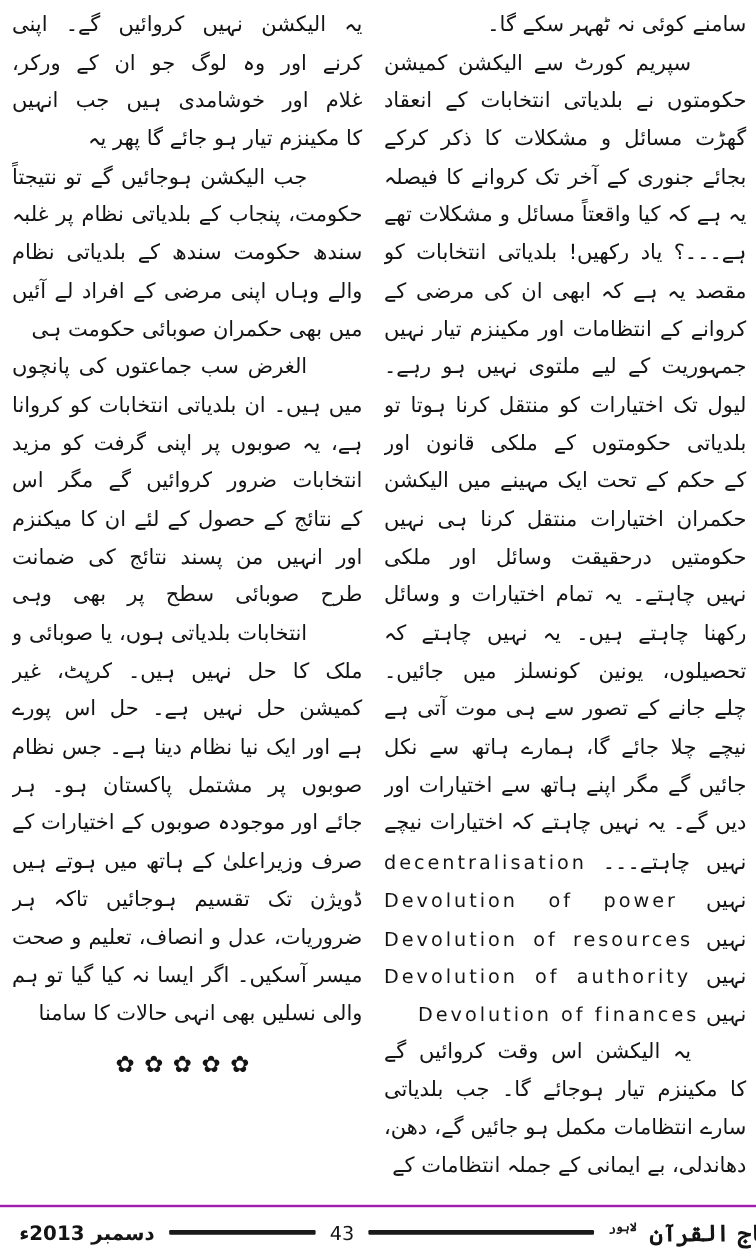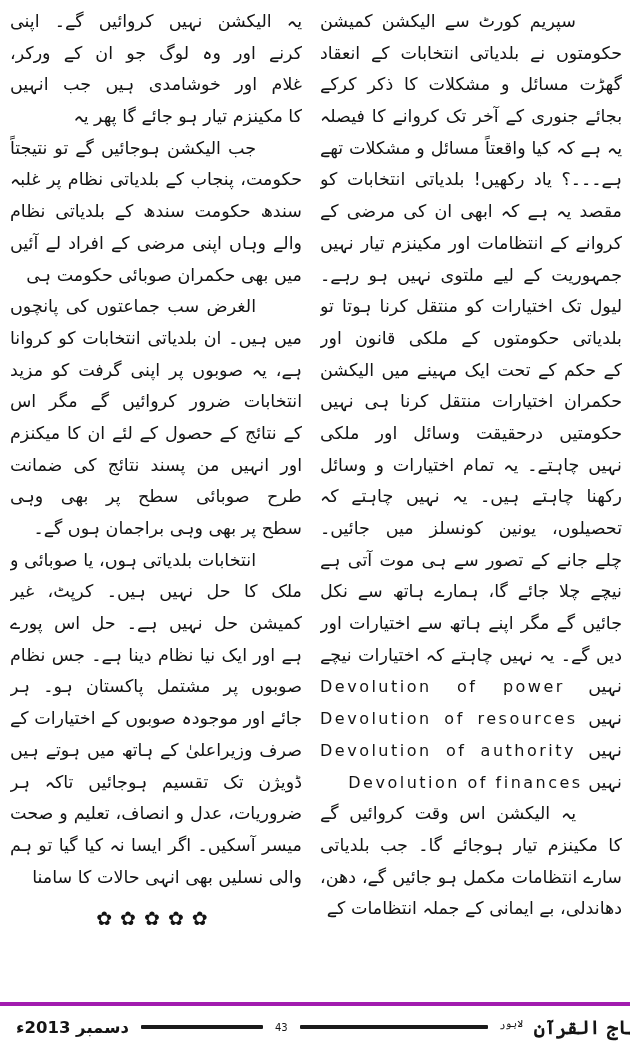--- a/index.html
+++ b/index.html
@@ -25,47 +25,48 @@
   .latin{
     font-family:"DejaVu Sans","Liberation Sans",sans-serif;
     font-size:16px;letter-spacing:2.5px;
   }
   .ornament{
     text-align:center;font-size:19px;letter-spacing:8px;
     margin-top:14px;color:#141414;
   }
   .footer{
     position:absolute;left:0;right:0;bottom:0;height:44px;
-    border-top:4px solid #a21caf;
+    border-top:2px solid #a21caf;
   }
   .footer-row{
     display:flex;align-items:center;height:42px;
     padding:0 10px 0 16px;gap:12px;
   }
   .footer-date{
     direction:rtl;font-weight:bold;font-size:16.5px;white-space:nowrap;
   }
   .bar{height:4px;background:#1a1a1a;border-radius:1px;flex:none;}
   .bar1{width:122px;}
   .bar2{width:188px;}
-  .footer-pageno{font-size:10px;flex:none;}
+  .footer-pageno{font-size:16px;flex:none;}
   .footer-mag{
     direction:rtl;margin-right:auto;white-space:nowrap;
     font-family:"DejaVu Serif","Liberation Serif",serif;
     font-weight:bold;font-size:19px;
   }
-  .footer-mag .city{font-size:10px;vertical-align:super;margin-right:4px;font-weight:normal;}
+  .footer-mag .city{font-size:10px;vertical-align:super;margin-right:4px;font-weight:bold;}
 </style>
 </head>
 <body>
 
 <div class="page">
 
   <div class="columns">
     <div class="col col-right">
+        <div class="line pend">سامنے کوئی نہ ٹھہر سکے گا۔</div>
         <div class="line findent">سپریم کورٹ سے الیکشن کمیشن اور صوبائی</div>
         <div class="line">حکومتوں نے بلدیاتی انتخابات کے انعقاد میں حائل من</div>
         <div class="line">گھڑت مسائل و مشکلات کا ذکر کرکے انتخابات کو دسمبر کے</div>
         <div class="line">بجائے جنوری کے آخر تک کروانے کا فیصلہ کروالیا ہے۔ سوال</div>
         <div class="line">یہ ہے کہ کیا واقعتاً مسائل و مشکلات تھے یا کوئی اور کہانی</div>
         <div class="line">ہے۔۔۔؟ یاد رکھیں! بلدیاتی انتخابات کو ملتوی کروانے کا</div>
         <div class="line">مقصد یہ ہے کہ ابھی ان کی مرضی کے مطابق نتائج برآمد</div>
         <div class="line">کروانے کے انتظامات اور مکینزم تیار نہیں ہوا۔ یہ انتخابات</div>
         <div class="line">جمہوریت کے لیے ملتوی نہیں ہو رہے۔ اگر گراس روٹ</div>
         <div class="line">لیول تک اختیارات کو منتقل کرنا ہوتا تو آئین پاکستان،</div>
@@ -73,20 +74,21 @@
         <div class="line">کے حکم کے تحت ایک مہینے میں الیکشن کروائے جاتے مگر یہ</div>
         <div class="line">حکمران اختیارات منتقل کرنا ہی نہیں چاہتے۔ وفاقی اور صوبائی</div>
         <div class="line">حکومتیں درحقیقت وسائل اور ملکی دولت کو نچلی سطح پر دینا ہی</div>
         <div class="line">نہیں چاہتے۔ یہ تمام اختیارات و وسائل کو اپنے ہاتھ میں</div>
         <div class="line">رکھنا چاہتے ہیں۔ یہ نہیں چاہتے کہ وسائل ڈویژنز، اضلاع،</div>
         <div class="line">تحصیلوں، یونین کونسلز میں جائیں۔ انہیں وسائل کے نیچے</div>
         <div class="line">چلے جانے کے تصور سے ہی موت آتی ہے کہ ہائے یہ پیسہ</div>
         <div class="line">نیچے چلا جائے گا، ہمارے ہاتھ سے نکل جائے گا۔ یہ مر</div>
         <div class="line">جائیں گے مگر اپنے ہاتھ سے اختیارات اور وسائل نکلنے نہیں</div>
         <div class="line">دیں گے۔ یہ نہیں چاہتے کہ اختیارات نیچے منتقل ہوں۔۔۔</div>
+        <div class="line"><span class="latin">decentralisation</span> نہیں چاہتے۔۔۔</div>
         <div class="line"><span class="latin">Devolution of power</span> نہیں چاہتے۔۔۔</div>
         <div class="line"><span class="latin">Devolution of resources</span> نہیں چاہتے۔۔۔</div>
         <div class="line"><span class="latin">Devolution of authority</span> نہیں چاہتے۔۔۔ اور</div>
         <div class="line pend"><span class="latin">Devolution of finances</span> نہیں چاہتے۔</div>
         <div class="line findent">یہ الیکشن اس وقت کروائیں گے جب دھاندلی</div>
         <div class="line">کا مکینزم تیار ہوجائے گا۔ جب بلدیاتی الیکشن جیتنے کے</div>
         <div class="line">سارے انتظامات مکمل ہو جائیں گے، دھن، دھونس،</div>
         <div class="line pend">دھاندلی، بے ایمانی کے جملہ انتظامات کے حتمی ہونے تک</div>
       </div>
 
@@ -101,21 +103,20 @@
           <div class="line">سندھ حکومت سندھ کے بلدیاتی نظام کی ناخدا ہوگی۔</div>
           <div class="line">والے وہاں اپنی مرضی کے افراد لے آئیں گے۔۔۔ بلوچستان</div>
           <div class="line pend">میں بھی حکمران صوبائی حکومت ہی قبضہ کئے ہوئے ہوگی۔۔۔</div>
           <div class="line findent">الغرض سب جماعتوں کی پانچوں انگلیاں گھی</div>
           <div class="line">میں ہیں۔ ان بلدیاتی انتخابات کو کروانا ان کے مفاد میں</div>
           <div class="line">ہے، یہ صوبوں پر اپنی گرفت کو مزید مضبوط بنانے کے لئے</div>
           <div class="line">انتخابات ضرور کروائیں گے مگر اس وقت جب اپنی مرضی</div>
           <div class="line">کے نتائج کے حصول کے لئے ان کا میکنزم تیار ہوجائے گا</div>
           <div class="line">اور انہیں من پسند نتائج کی ضمانت میسر آجائے گی۔ اس</div>
           <div class="line">طرح صوبائی سطح پر بھی وہی حکمران ہوں گے اور بلدیاتی</div>
-          <div class="line pend">سطح پر بھی وہی براجمان ہوں گے۔</div>
           <div class="line findent">انتخابات بلدیاتی ہوں، یا صوبائی و قومی، یہ اس</div>
           <div class="line">ملک کا حل نہیں ہیں۔ کرپٹ، غیر قانونی و غیر آئینی الیکشن</div>
           <div class="line">کمیشن حل نہیں ہے۔ حل اس پورے نظام کو اکھاڑ پھینکنا</div>
           <div class="line">ہے اور ایک نیا نظام دینا ہے۔ جس نظام کے تحت </div>
           <div class="line">صوبوں پر مشتمل پاکستان ہو۔ ہر ڈویژن کو ایک صوبہ بنایا</div>
           <div class="line">جائے اور موجودہ صوبوں کے اختیارات کے مالی وسائل جو</div>
           <div class="line">صرف وزیراعلیٰ کے ہاتھ میں ہوتے ہیں وہ نیچے تمام</div>
           <div class="line">ڈویژن تک تقسیم ہوجائیں تاکہ ہر شخص کو بنیادی</div>
           <div class="line">ضروریات، عدل و انصاف، تعلیم و صحت اس کی دہلیز پر</div>
           <div class="line">میسر آسکیں۔ اگر ایسا نہ کیا گیا تو ہم کیا بلکہ ہماری آنے</div>

